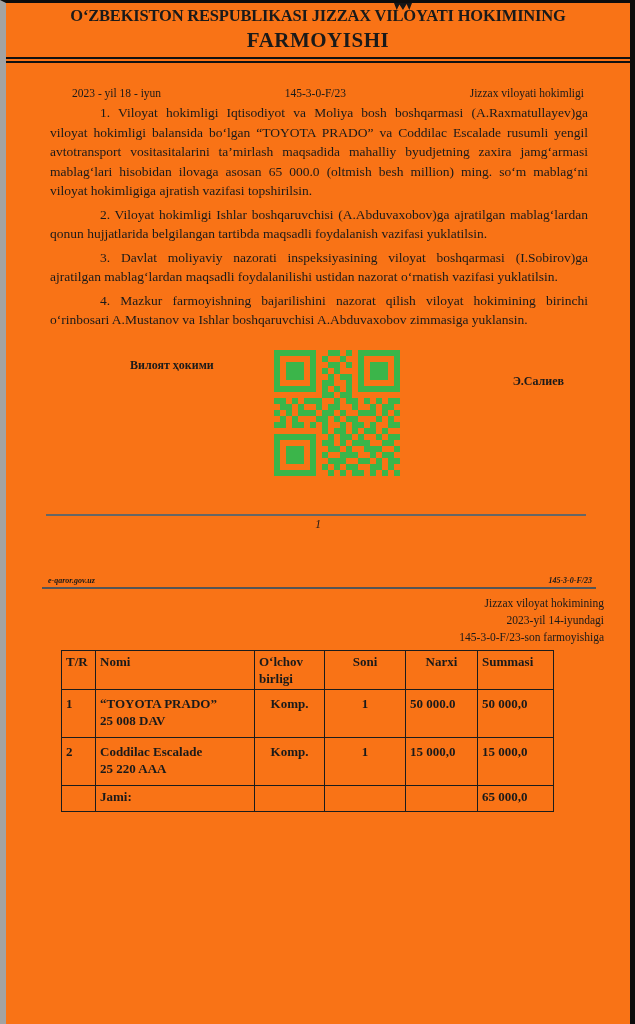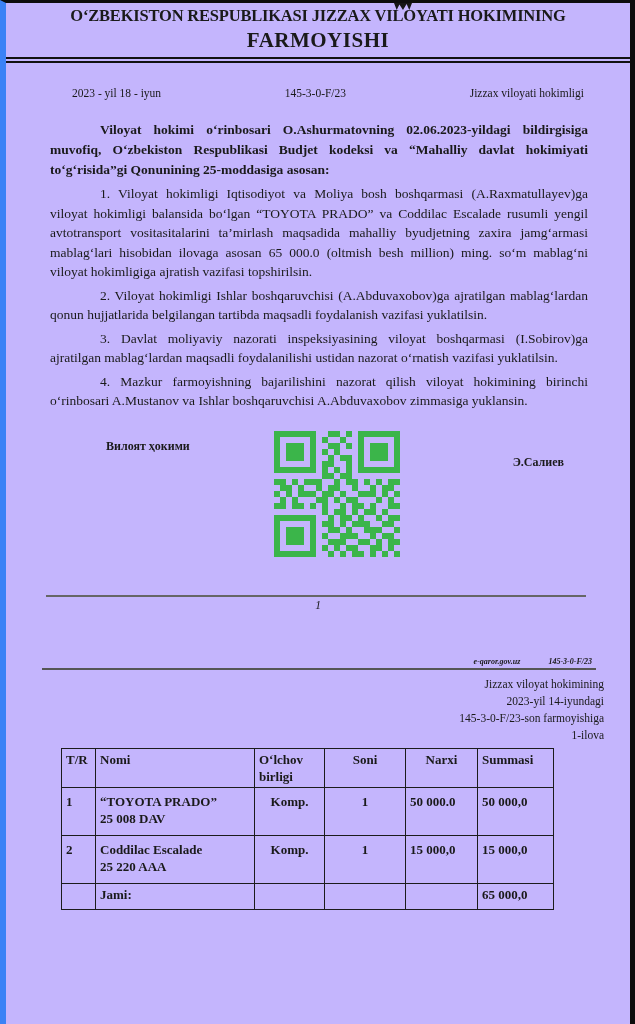--- a/index.html
+++ b/index.html
@@ -5,24 +5,24 @@
   * { margin:0; padding:0; box-sizing:border-box; }
   html,body { background:#fff; }
   body {
     width:635px; height:1024px; overflow:hidden;
     font-family:"Liberation Serif", serif;
     color:#1a1a1a;
   }
   .page {
     position:relative;
     width:635px; height:1024px;
-    border-left:6px solid #3b82f6;
+    border-left:6px solid #a3a3a3;
     border-right:5px solid #0d0d0d;
     border-top:3px solid #0d0d0d;
-    background:#c4b5fd;
+    background:#f97316;
   }
   .emblem-remnant {
     position:absolute; top:0; left:388px; width:18px; height:7px;
     background:#161616;
     clip-path:polygon(0 0,15% 100%,30% 20%,50% 100%,70% 15%,85% 100%,100% 0);
   }
   .title-block {
     padding-top:3px;
     text-align:center;
     border-bottom:6px double #111;
@@ -41,31 +41,31 @@
     font-size:11.5px;
   }
   .body-text { padding:0 42px 0 44px; }
   .para {
     font-size:13.5px; line-height:19.5px;
     text-align:justify; text-indent:50px;
     margin-top:4px;
   }
   .para.intro { font-weight:bold; line-height:20px; margin-top:21px; }
   .sig-row { position:relative; height:134px; margin-top:20px; }
-  .sig-left  { position:absolute; left:100px; top:8px;  font-size:12px; font-weight:bold; }
+  .sig-left  { position:absolute; left:124px; top:8px;  font-size:12px; font-weight:bold; }
   .sig-right { position:absolute; right:66px; top:24px; font-size:12px; font-weight:bold; }
   .qr {
     position:absolute; left:268px; top:0;
     display:grid; grid-template-columns:repeat(21,6px); grid-auto-rows:6px;
   }
   .qr .on { background:var(--qr,#3bb54a); }
   .page-rule { margin:30px 44px 0 40px; border-top:2px solid #666; }
   .page-num { text-align:center; font-style:italic; font-size:11.5px; margin-top:2px; }
   .footer-row {
-    display:flex; justify-content:flex-end; align-items:flex-end;
+    display:flex; justify-content:space-between; align-items:flex-end;
     margin-top:46px; padding:0 38px 0 42px;
     font-size:8px; font-weight:bold; font-style:italic;gap:28px;
   }
   .footer-rule { margin:2px 34px 0 36px; border-top:2px solid #555; }
   .annex-block {
     margin:6px 26px 0 auto; width:250px;
     text-align:right; font-size:11.5px; line-height:17px;
   }
   table.annex {
     margin-left:55px; margin-top:4px;
@@ -98,21 +98,20 @@
     <div class="title-line2">FARMOYISHI</div>
   </div>
 
   <div class="meta-row">
     <span>2023 - yil 18 - iyun</span>
     <span>145-3-0-F/23</span>
     <span>Jizzax viloyati hokimligi</span>
   </div>
 
   <div class="body-text">
-    <p class="para intro">Viloyat hokimi o‘rinbosari O.Ashurmatovning 02.06.2023-yildagi bildirgisiga muvofiq, O‘zbekiston Respublikasi Budjet kodeksi va “Mahalliy davlat hokimiyati to‘g‘risida”gi Qonunining 25-moddasiga asosan:</p>
     <p class="para">1. Viloyat hokimligi Iqtisodiyot va Moliya bosh boshqarmasi (A.Raxmatullayev)ga viloyat hokimligi balansida bo‘lgan “TOYOTA PRADO” va Coddilac Escalade rusumli yengil avtotransport vositasitalarini ta’mirlash maqsadida mahalliy byudjetning zaxira jamg‘armasi mablag‘lari hisobidan ilovaga asosan 65 000.0 (oltmish besh million) ming. so‘m mablag‘ni viloyat hokimligiga ajratish vazifasi topshirilsin.</p>
     <p class="para">2. Viloyat hokimligi Ishlar boshqaruvchisi (A.Abduvaxobov)ga ajratilgan mablag‘lardan qonun hujjatlarida belgilangan tartibda maqsadli foydalanish vazifasi yuklatilsin.</p>
     <p class="para">3. Davlat moliyaviy nazorati inspeksiyasining viloyat boshqarmasi (I.Sobirov)ga ajratilgan mablag‘lardan maqsadli foydalanilishi ustidan nazorat o‘rnatish vazifasi yuklatilsin.</p>
     <p class="para">4. Mazkur farmoyishning bajarilishini nazorat qilish viloyat hokimining birinchi o‘rinbosari A.Mustanov va Ishlar boshqaruvchisi A.Abduvaxobov zimmasiga yuklansin.</p>
   </div>
 
   <div class="sig-row">
     <span class="sig-left">Вилоят ҳокими</span>
     <div class="qr">
         <div class="on"></div>
@@ -566,21 +565,20 @@
   <div class="footer-row">
     <span>e-qaror.gov.uz</span>
     <span>145-3-0-F/23</span>
   </div>
   <div class="footer-rule"></div>
 
   <div class="annex-block">
     <div>Jizzax viloyat hokimining</div>
     <div>2023-yil 14-iyundagi</div>
     <div>145-3-0-F/23-son farmoyishiga</div>
-    <div>1-ilova</div>
   </div>
 
   <table class="annex">
     <colgroup>
       <col class="c-tr">
         <col class="c-nomi">
         <col class="c-unit">
       <col class="c-soni">
         <col class="c-narxi">
         <col class="c-summa">

